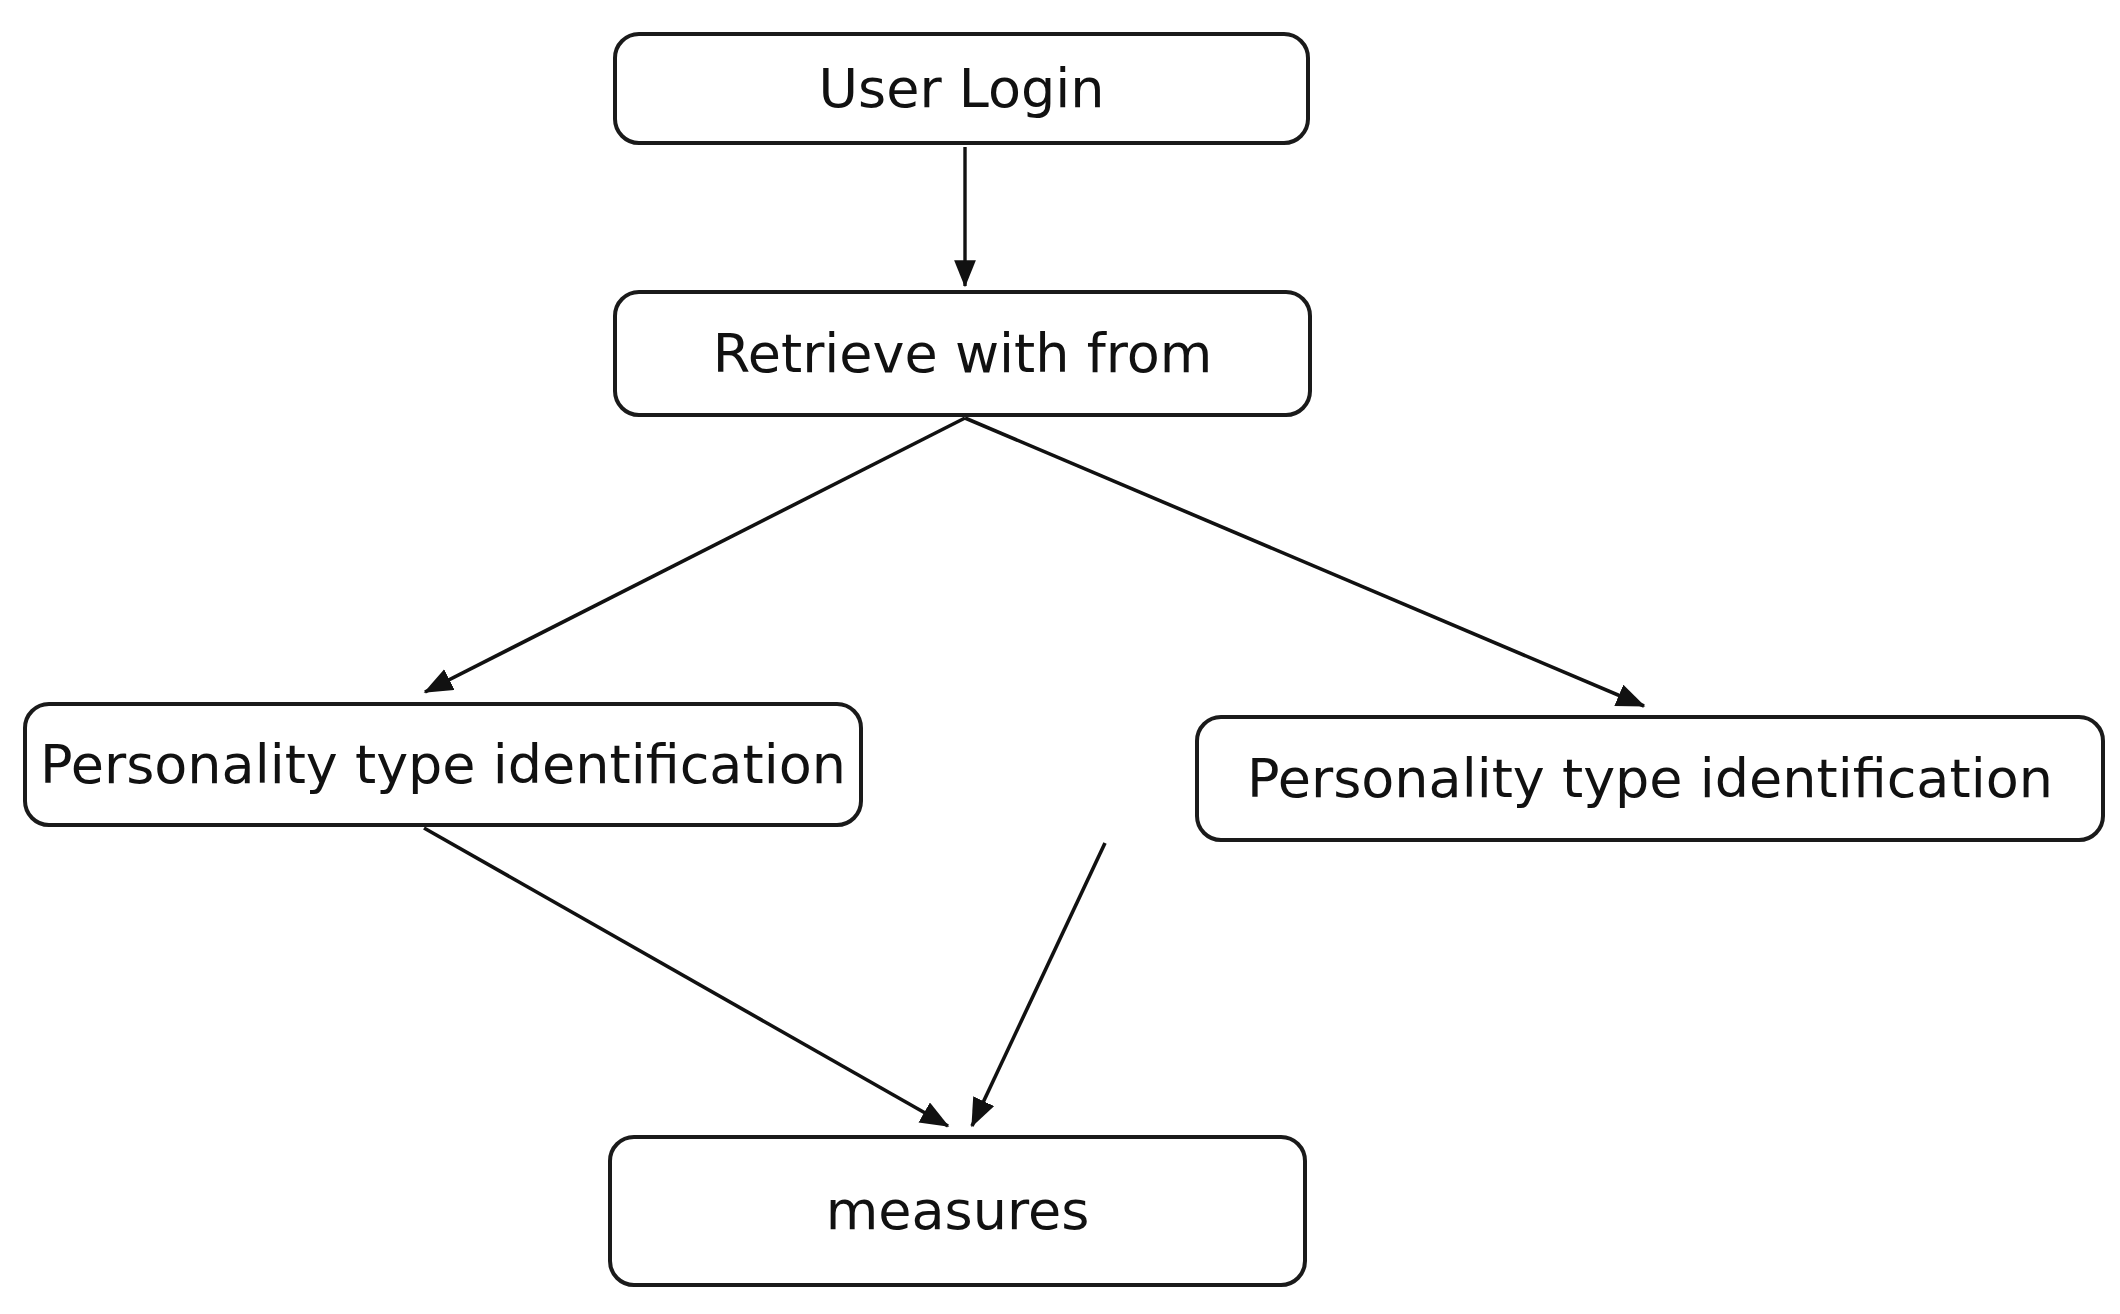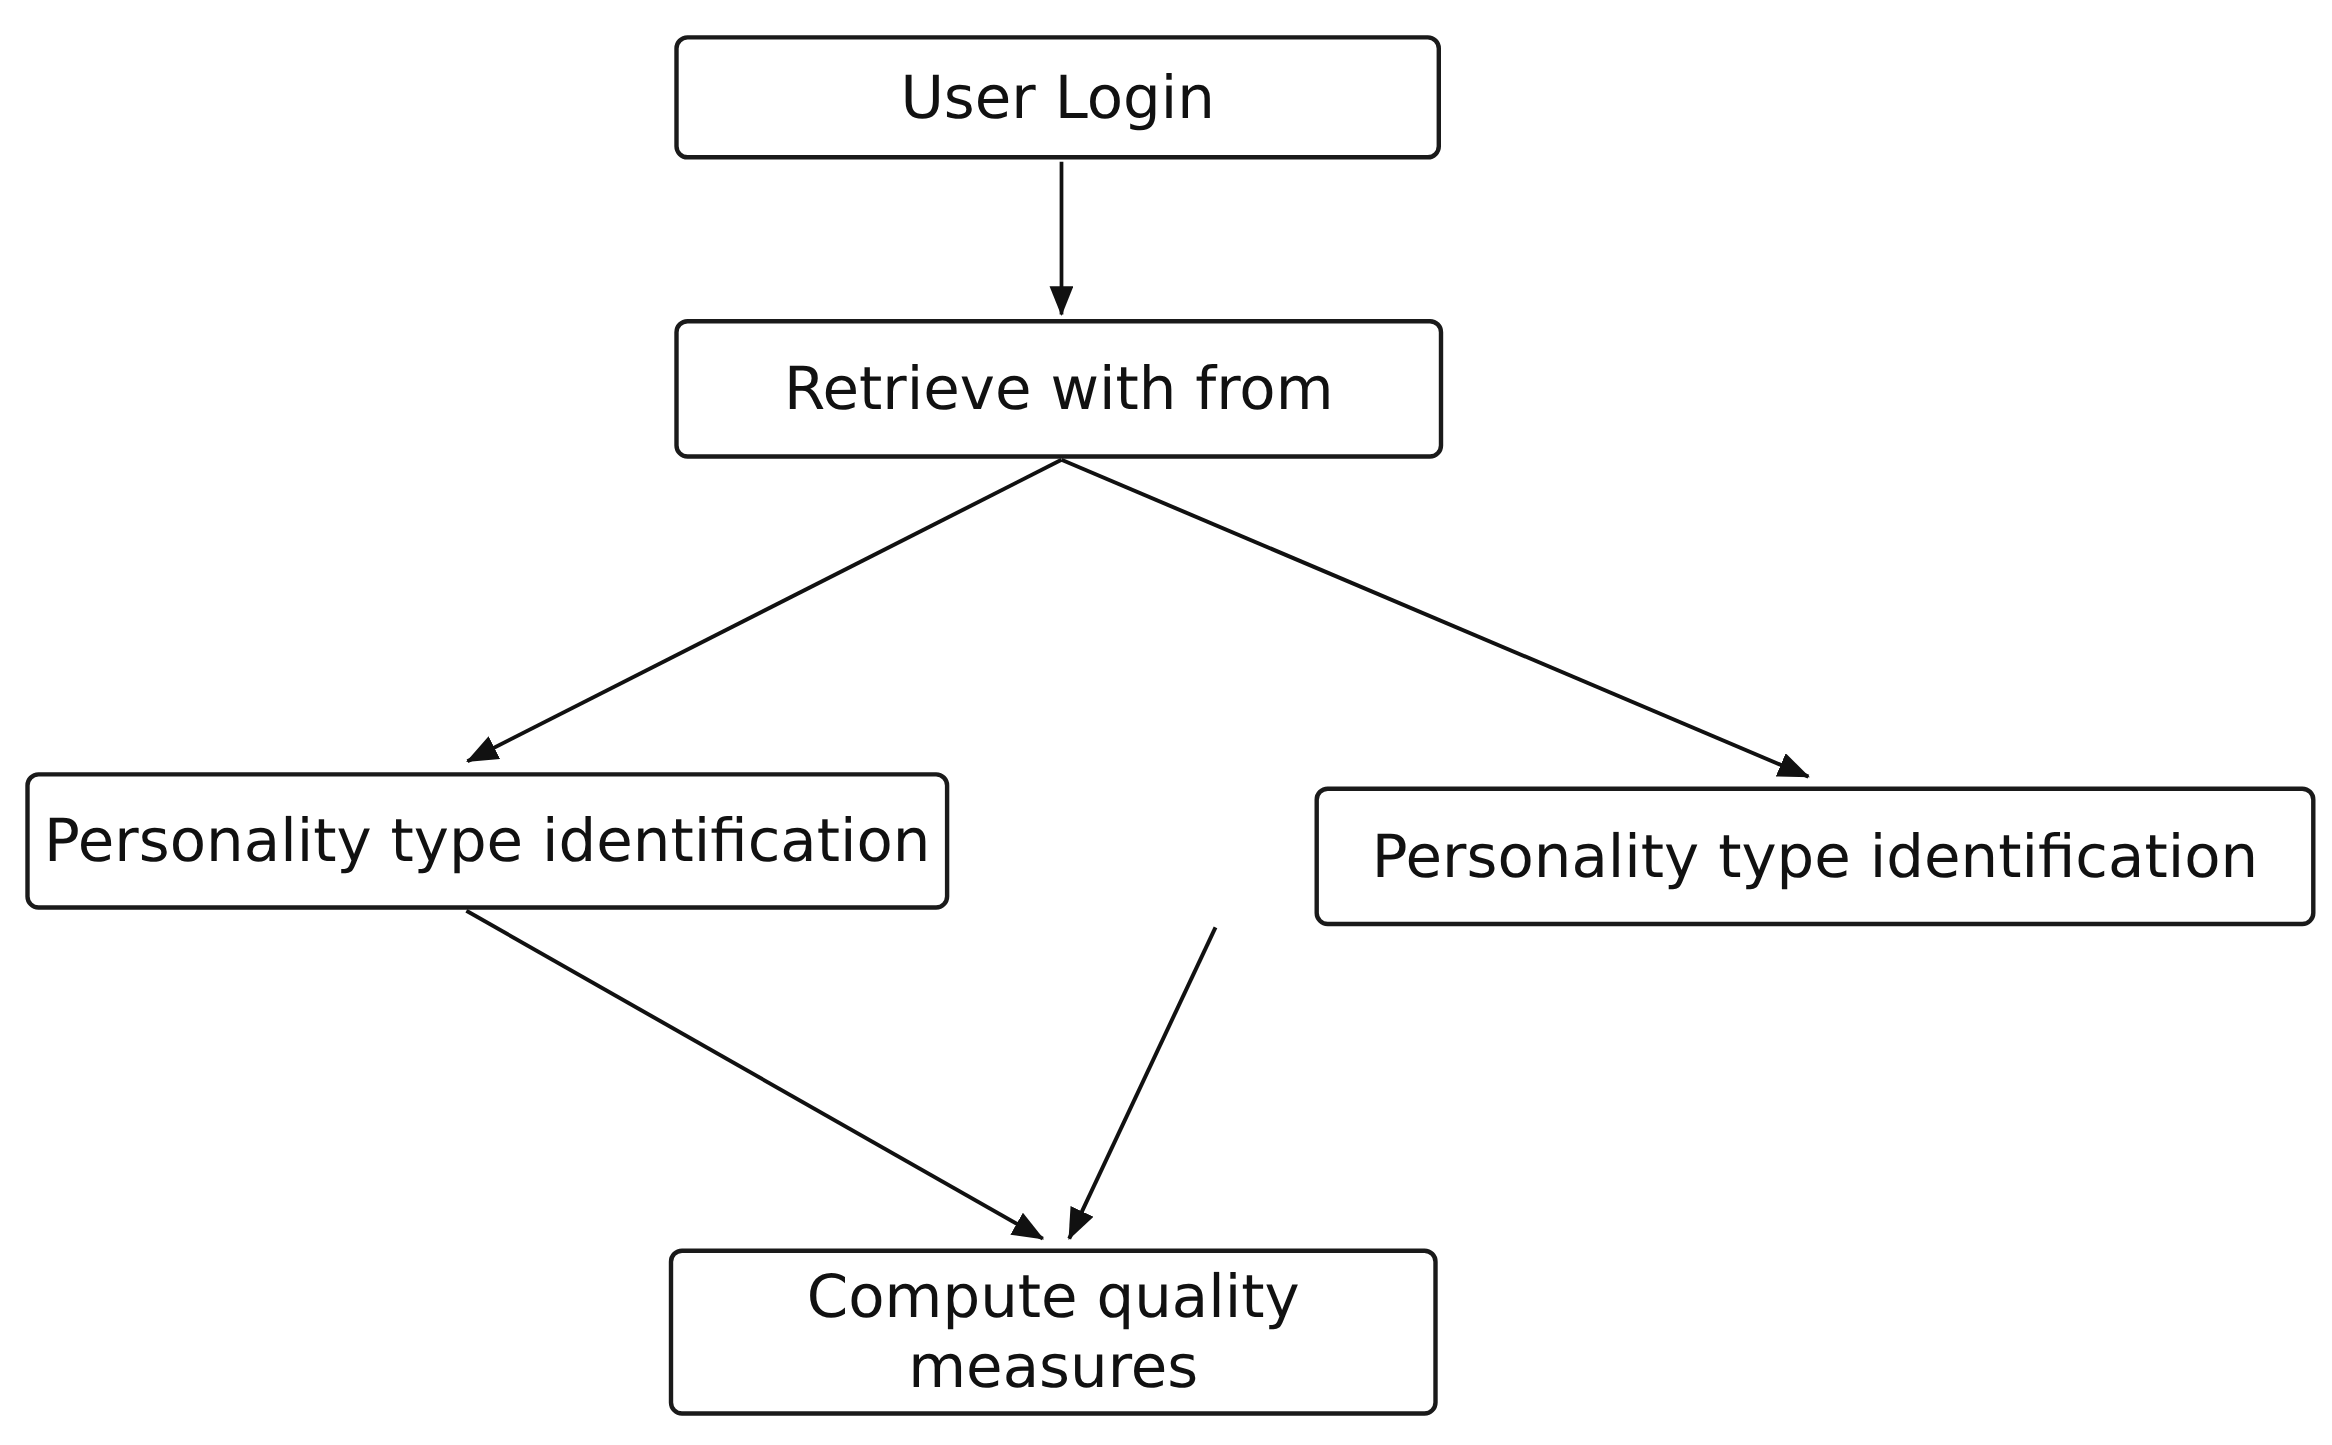--- a/index.html
+++ b/index.html
@@ -24,21 +24,21 @@
     top: 0;
     width: 2120px;
     height: 1314px;
     pointer-events: none;
   }
   .node {
     position: absolute;
     box-sizing: border-box;
     background: #ffffff;
     border: 4px solid #1a1a1a;
-    border-radius: 12px;
+    border-radius: 26px;
     display: flex;
     flex-direction: column;
     align-items: center;
     justify-content: center;
     text-align: center;
     color: #111111;
     font-family: "DejaVu Sans", sans-serif;
     font-size: 54px;
     line-height: 1.18;
     letter-spacing: 0px;
@@ -98,17 +98,16 @@
 
   <div class="node" id="node-human-expert">
     <span class="line">Personality type identification</span>
   </div>
 
   <div class="node" id="node-platform">
     <span class="line">Personality type identification</span>
   </div>
 
   <div class="node" id="node-compute-quality">
-    <span class="line">Compute quality</span>
     <span class="line">measures</span>
   </div>
 
 </div>
 
 </body></html>

